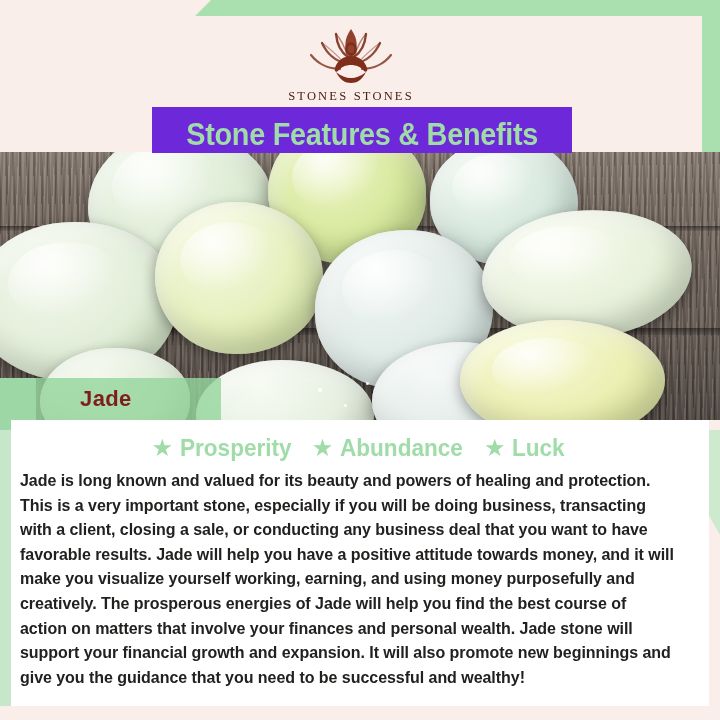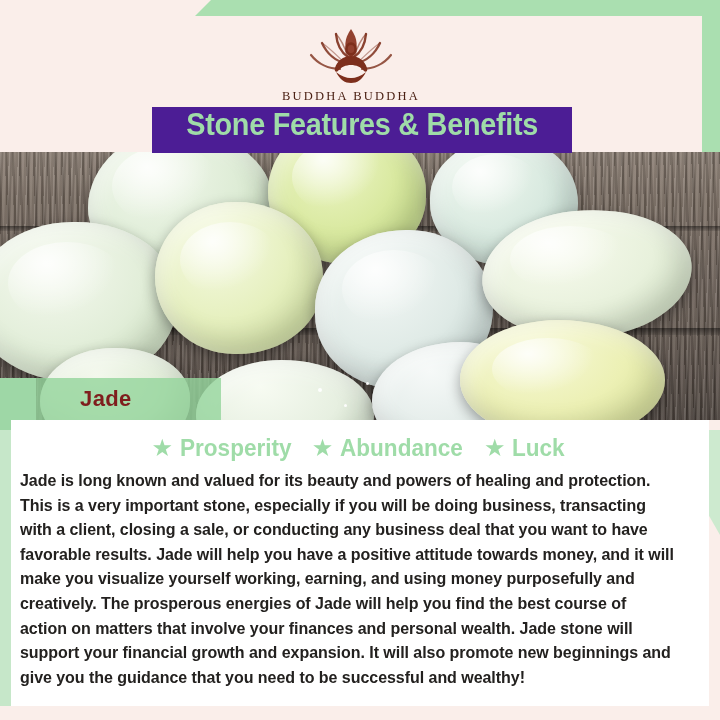--- a/index.html
+++ b/index.html
@@ -46,22 +46,22 @@
   .logo-mark { width:96px; height:62px; display:block; }
   .logo-text {
     font-family:"Liberation Serif", serif;
     font-size:12.5px; letter-spacing:2.2px; color:#4a2014;
     margin-top:3px; font-weight:400;
   }
 
   
   .title-band {
     position:absolute; top:107px; left:152px; width:420px; height:46px;
-    background:#4c1d95; z-index:5;
-    display:flex; align-items:flex-start; justify-content:center;
+    background:#6d28d9; z-index:5;
+    display:flex; align-items:flex-end; justify-content:center;
   }
   .title-text {
     font-family:"Liberation Sans Narrow","Liberation Sans",sans-serif;
     font-weight:700; font-size:31px; color:#9fdca8;
     letter-spacing:-0.3px;
     transform:scaleX(0.93); transform-origin:center;
     white-space:nowrap;
   }
 
   
@@ -171,21 +171,21 @@
         <path d="M88 31 C81 40 70 45 59 45" stroke-width="2.2" opacity="0.8"></path>
 
         <ellipse cx="48" cy="25" rx="4.6" ry="5.4" fill="none" stroke="#7d2f1c" stroke-width="2.6"></ellipse>
 
         <path d="M48 32 C40 32 34 37 32 44 C31 47 33 49 35 47 C38 43 43 41 48 41 C53 41 58 43 61 47 C63 49 65 47 64 44 C62 37 56 32 48 32 Z" fill="#7d2f1c" stroke="none"></path>
 
         <path d="M33 48 C37 56 42 59 48 59 C54 59 59 56 63 48 C58 52 53 54 48 54 C43 54 38 52 33 48 Z" fill="#7d2f1c" stroke="none"></path>
         <path d="M40 50 C43 52 46 53 48 53 C50 53 53 52 56 50" stroke="#faeeea" stroke-width="1.4" fill="none"></path>
       </g>
     </svg>
-    <div class="logo-text">BUDDHA BUDDHA</div>
+    <div class="logo-text">STONES STONES</div>
   </div>
 </div>
 
 <div class="title-band">
   <div class="title-text">Stone Features &amp; Benefits</div>
 </div>
 
 <div class="photo">
   <div class="wood"></div>
   <div class="wood-seam" style="top:74px;"></div>

